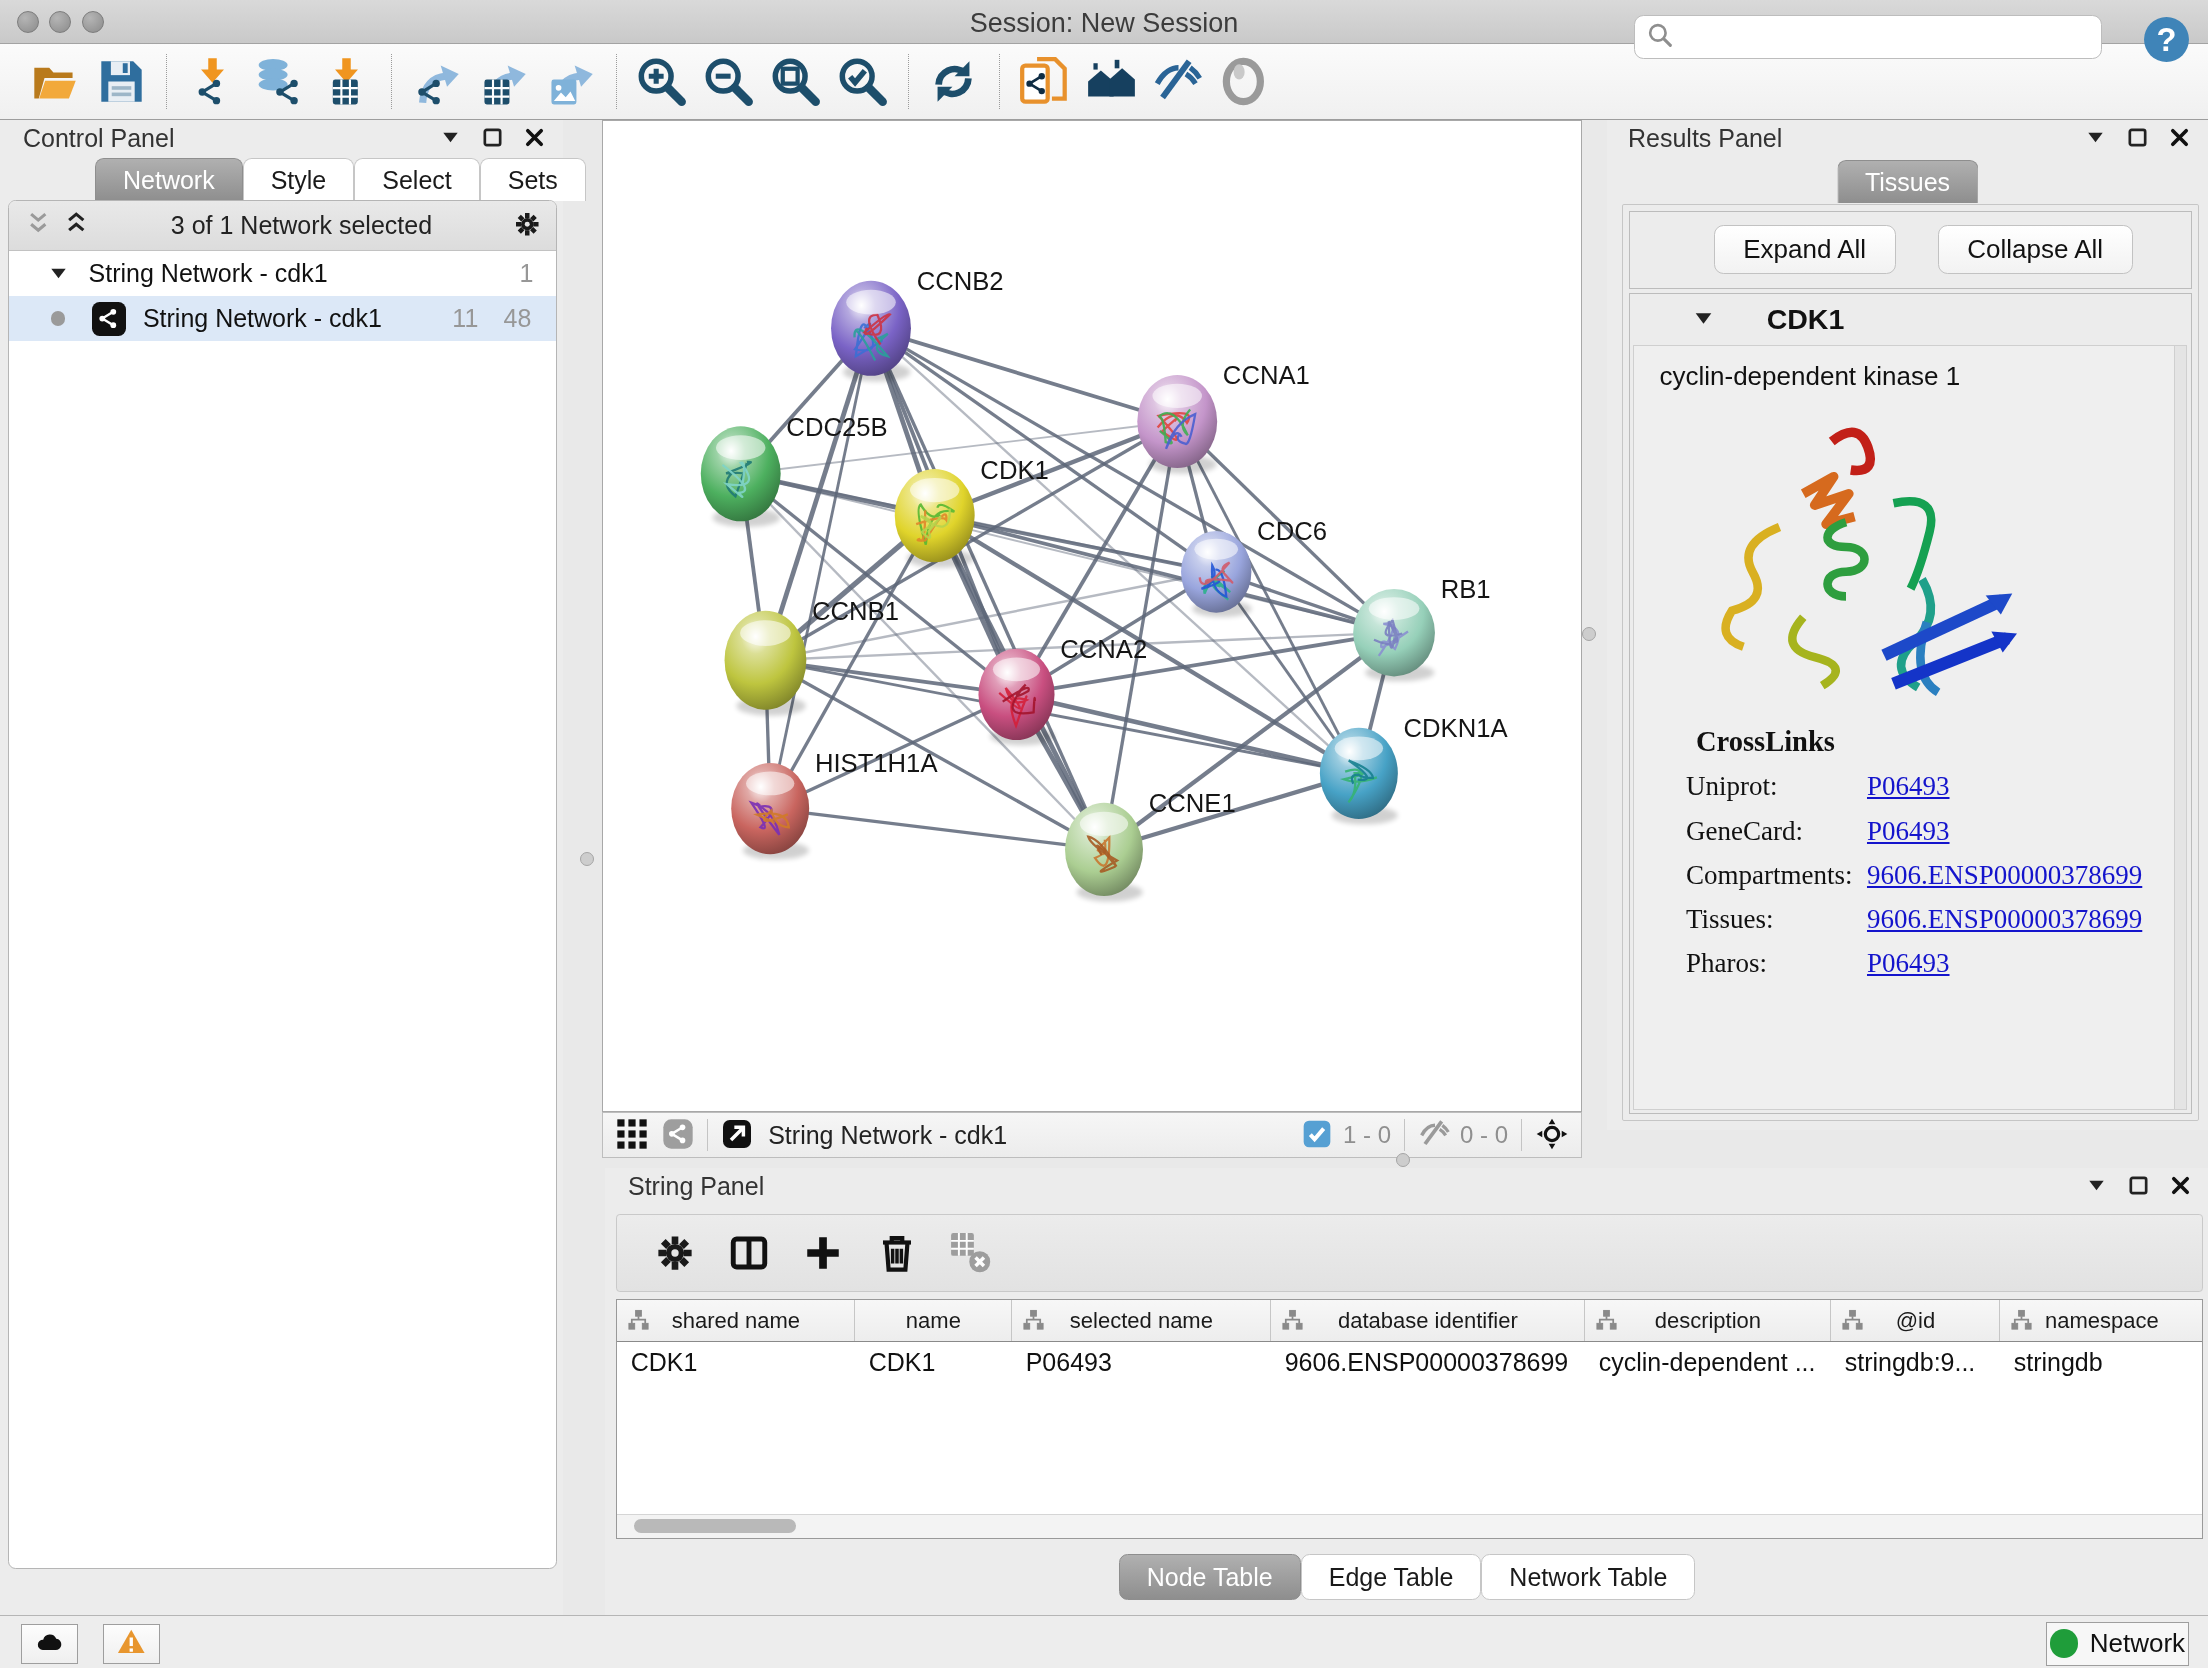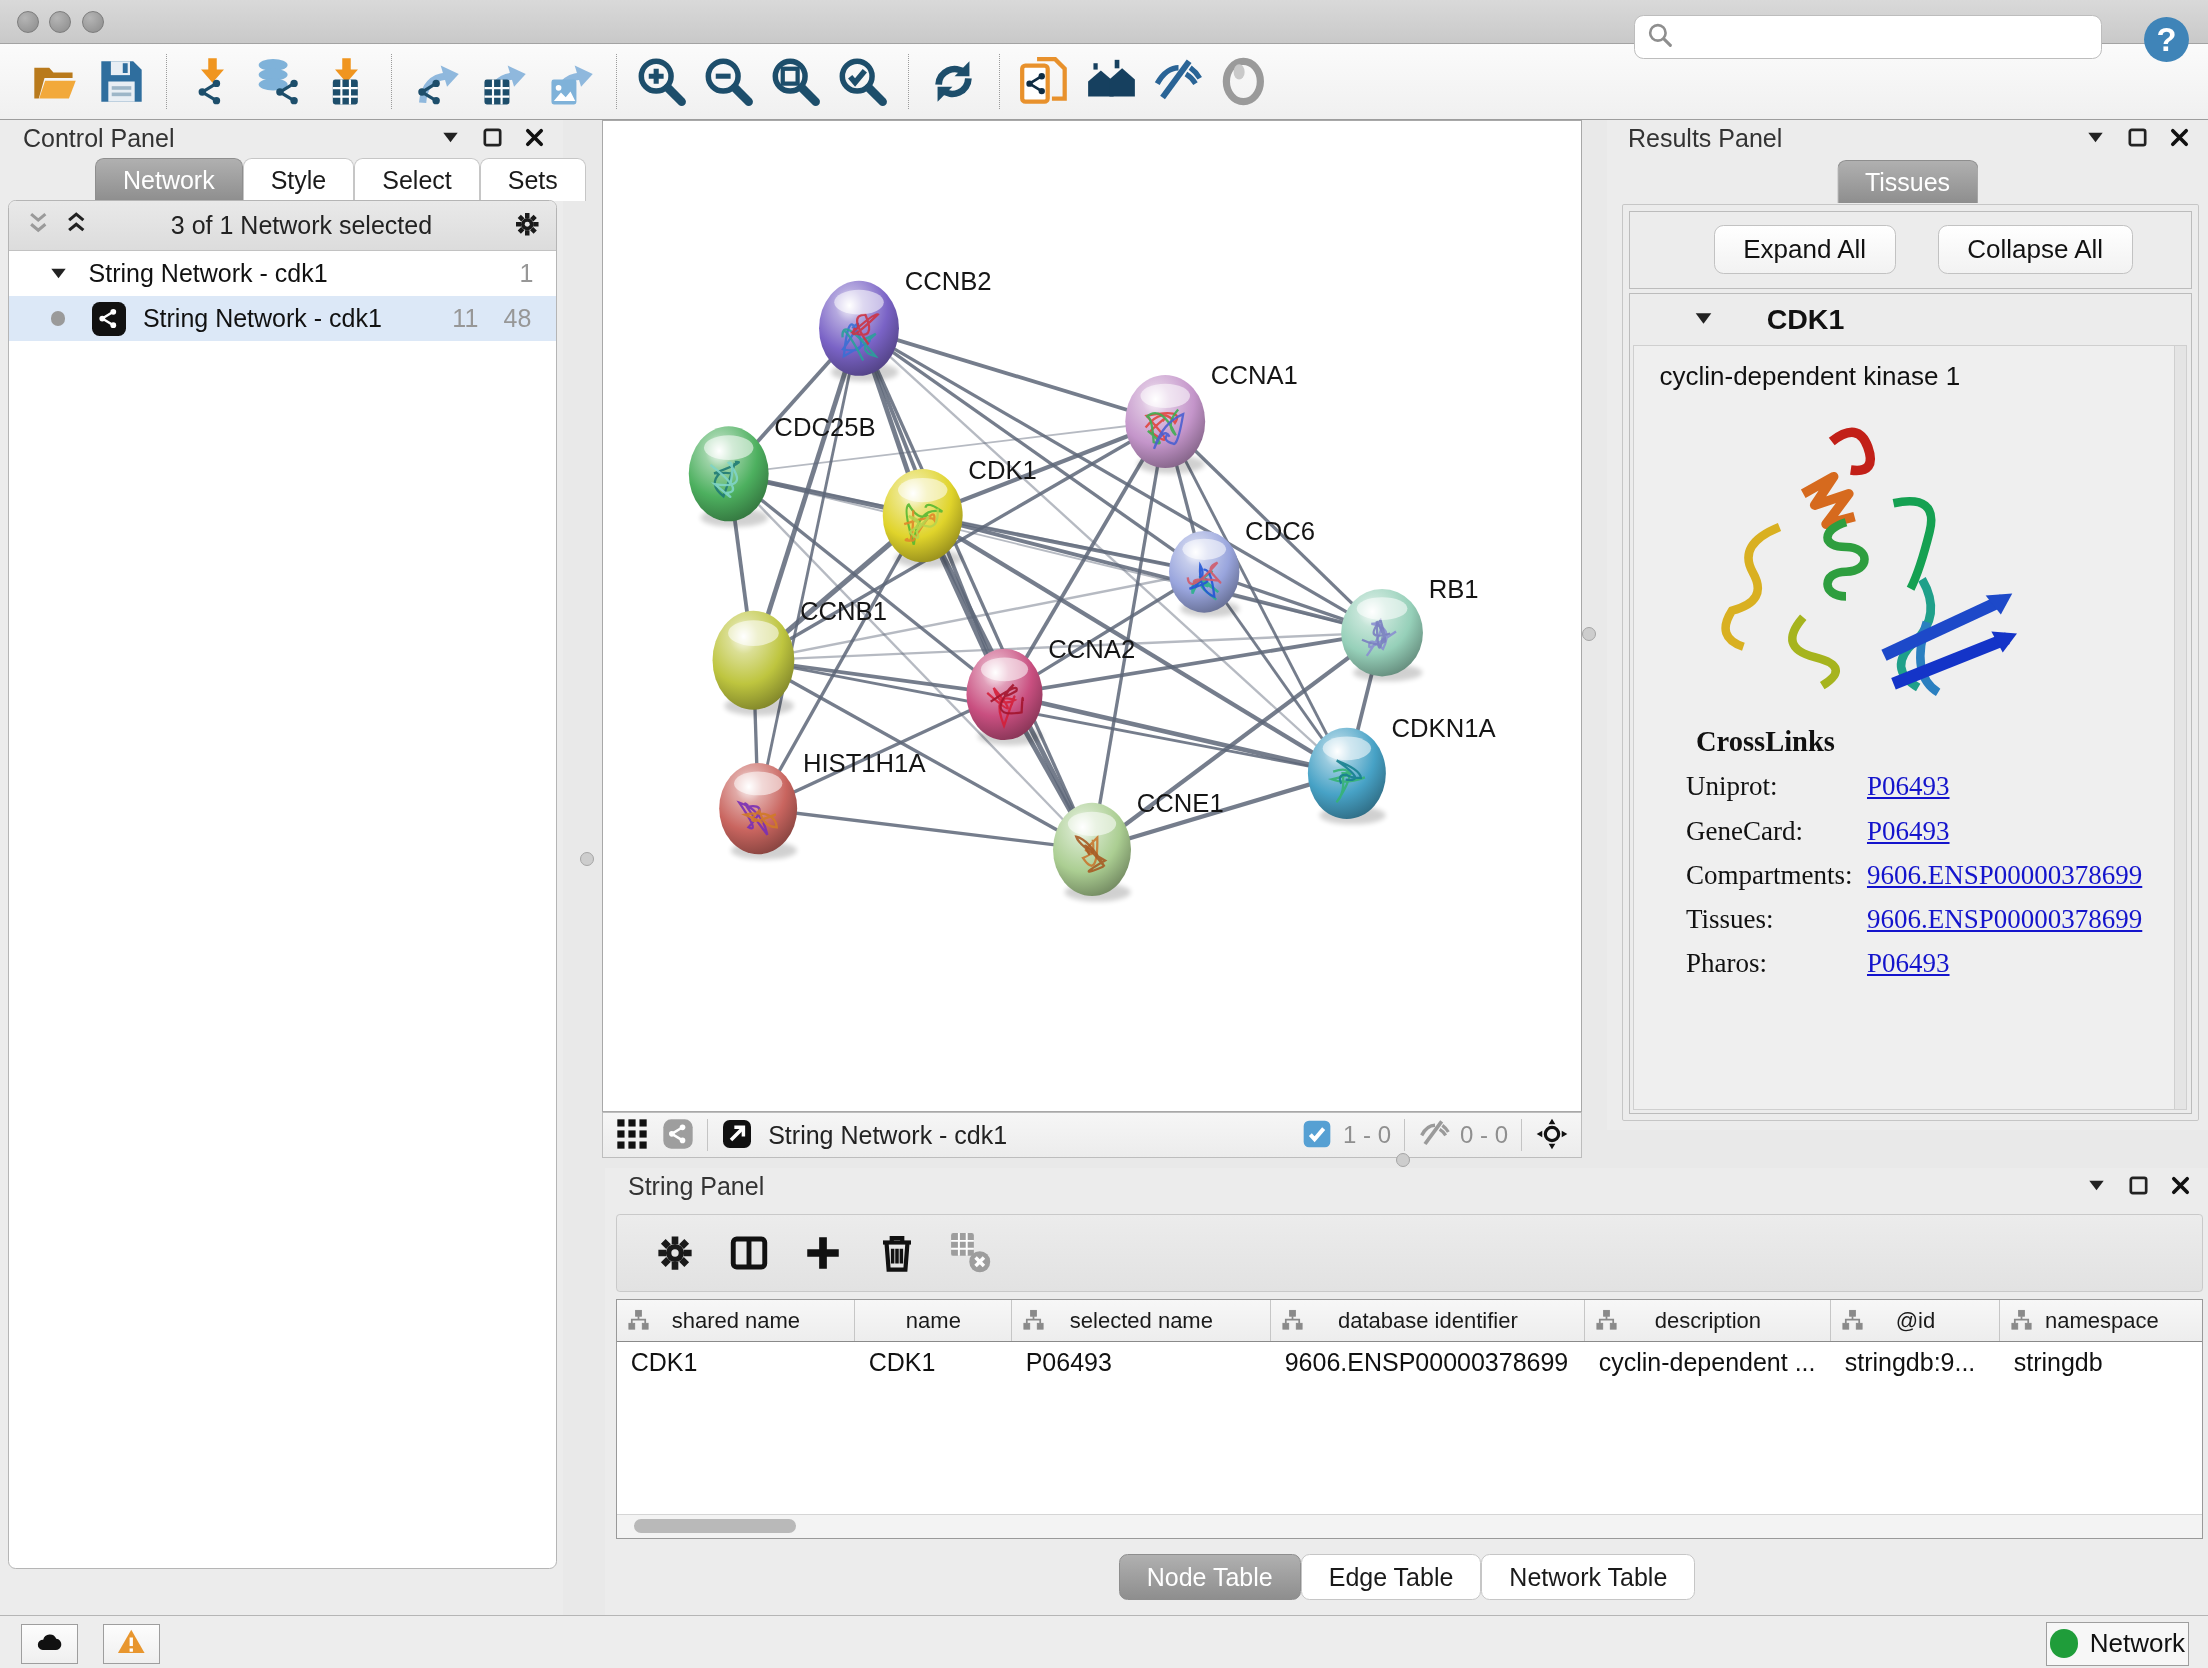--- a/index.html
+++ b/index.html
@@ -44,21 +44,21 @@
   .cp-box-header svg{width:28.5px;height:28.5px;}
   .cp-sel-label{flex:1;text-align:center;font-size:25px;color:#222;}
   .tree-row{height:45px;display:flex;align-items:center;font-size:25px;color:#111;position:relative;}
   .tree-row .count{color:#979797;}
   .tree-row.selected{background:#dce8f7;}
   .share-badge{width:34px;height:34px;border-radius:7.6px;display:flex;align-items:center;justify-content:center;}
   .share-badge svg{width:23px;height:23px;}
 
   
   .net-canvas{position:absolute;left:602px;top:120px;width:980px;height:992px;background:#fff;
-    border:1px solid #a8a8a8;box-sizing:border-box;}
+    border:1px solid #a8a8a8;box-sizing:border-box;padding-left:12px;}
   .net-status{position:absolute;left:602px;top:1112px;width:980px;height:46px;background:linear-gradient(#f6f6f6,#ececec);
     border:1px solid #bdbdbd;box-sizing:border-box;display:flex;align-items:center;padding:0 13.3px;}
   .net-status svg{width:32px;height:32px;}
   .ns-sep{width:0;height:32px;border-left:1px solid #c4c4c4;margin:0 13.3px;}
   .ns-title{font-size:25px;color:#222;margin-left:15px;}
   .ns-count{font-size:24px;color:#8f8f8f;margin-left:9.5px;}
   .split-dot{position:absolute;width:14.3px;height:14.3px;border-radius:50%;background:#cdcdcd;border:1px solid #a5a5a5;box-sizing:border-box;}
 
   
   .results-panel{position:absolute;left:1607px;top:120px;width:601px;height:1010px;background:#ececec;}
@@ -112,20 +112,21 @@
 </style>
 </head>
 <body>
 
 <div id="app">
 
   <div class="titlebar">
     <span class="tl-dot" style="left:17px"></span>
     <span class="tl-dot" style="left:49px"></span>
     <span class="tl-dot" style="left:82px"></span>
+    <div class="win-title">Session: New Session</div>
   </div>
 
   <div class="toolbar" id="main-toolbar">
       <div class="tb-btn">
         <svg viewBox="0 0 24 24">
           <path d="M2.5 20V5.5h7l2 2.3h9v2.5H7.3L4.6 20z" fill="#b97a1c"></path>
           <path d="M4.8 20l2.8-8.3H22L18.8 20z" fill="#f2a93b"></path>
         </svg>
       </div>
       <div class="tb-btn">

